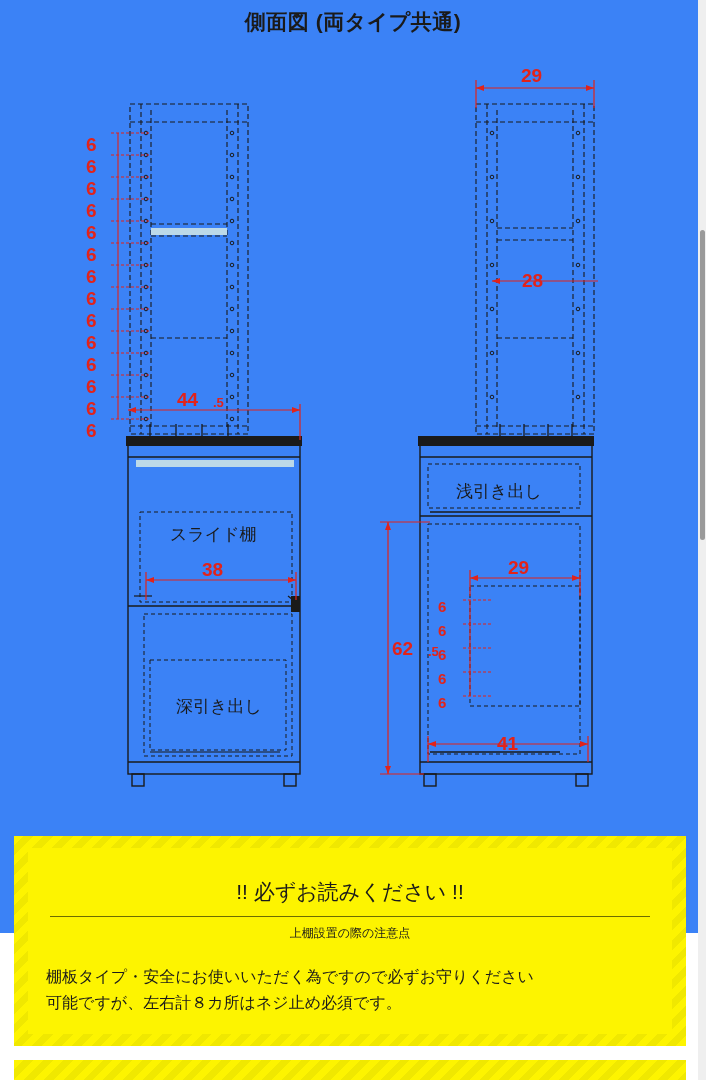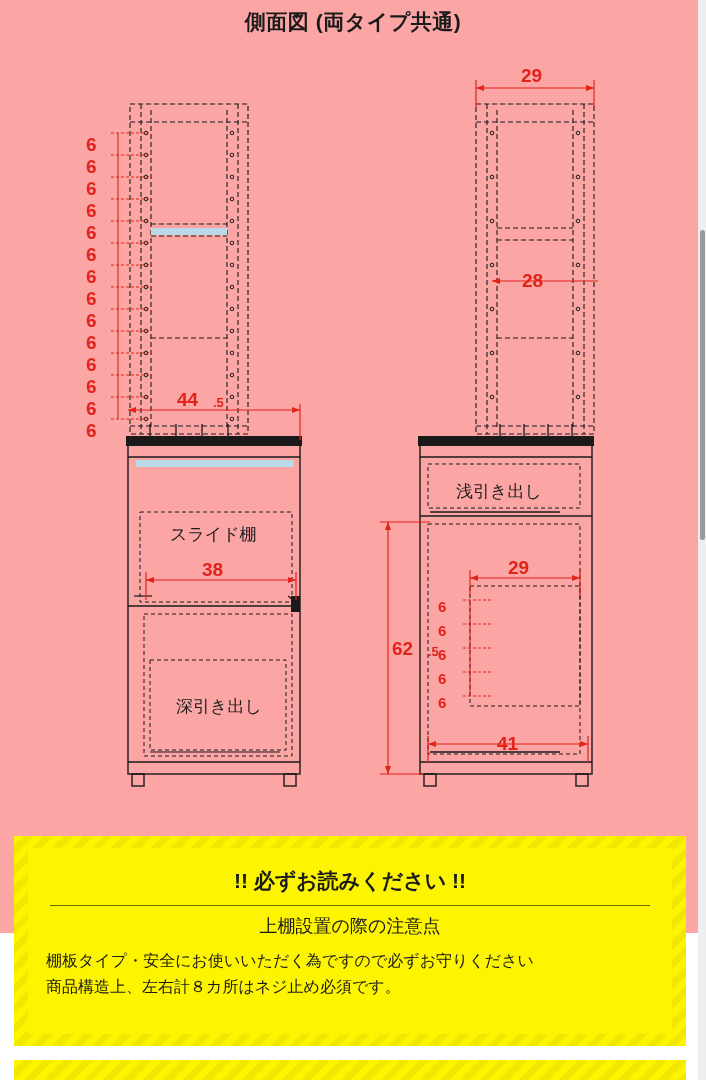--- a/index.html
+++ b/index.html
@@ -6,21 +6,21 @@
   body{
     width:706px;height:1080px;
     background:#ffffff;
     font-family:"Liberation Sans", sans-serif;
     position:relative;
     overflow:hidden;
   }
   #page{
     position:relative;
     width:706px;height:933px;
-    background:#fca5a5;
+    background:#3b82f6;
   }
   
   .scroll-strip{
     position:absolute;top:0;right:0;width:8px;height:1080px;
     background:#efefef;
   }
   .scroll-thumb{
     position:absolute;right:1px;top:230px;width:5px;height:310px;
     background:#9a9a9a;border-radius:3px;
   }
@@ -53,28 +53,28 @@
     position:absolute;left:0;top:0;width:672px;height:210px;
     background:repeating-linear-gradient(135deg,#fdf400 0 7px,#f0e800 7px 14px);
   }
   .notice-inner{
     position:absolute;left:14px;top:12px;width:644px;height:186px;
     background:#fdf400;
     box-sizing:border-box;
     padding:10px 18px 0 18px;
   }
   .notice-head{
-    text-align:center;font-size:21px;font-weight:bold;color:#1a1a1a;
-    margin-top:9px;
+    text-align:center;font-size:21px;font-weight:normal;color:#1a1a1a;
+    margin-top:20px;
   }
   .notice-rule{
     border-top:1px solid #6c6c00;margin:10px 4px 8px 4px;height:0;
   }
   .notice-sub{
-    text-align:center;font-size:18px;color:#1a1a1a;margin-bottom:10px;
+    text-align:center;font-size:12px;color:#1a1a1a;margin-bottom:22px;
   }
   .notice-body{
     font-size:16px;line-height:1.62;color:#1a1a1a;
   }
   .notice-strip-bottom{
     position:absolute;left:14px;top:1060px;width:672px;height:20px;
     background:repeating-linear-gradient(135deg,#fdf400 0 7px,#f0e800 7px 14px);
   }
 </style>
 </head>
@@ -341,21 +341,21 @@
   </svg>
 
   <div class="notice">
     <div class="notice-stripes"></div>
     <div class="notice-inner">
       <div class="notice-head">!! 必ずお読みください !!</div>
       <div class="notice-rule"></div>
       <div class="notice-sub">上棚設置の際の注意点</div>
       <div class="notice-body">
         <div>棚板タイプ・安全にお使いいただく為ですので必ずお守りください</div>
-        <div>商品構造上、左右計８カ所はネジ止め必須です。</div>
+        <div>可能ですが、左右計８カ所はネジ止め必須です。</div>
       </div>
     </div>
   </div>
 
   <div class="notice-strip-bottom"></div>
 
   <div class="scroll-strip">
     <div class="scroll-thumb"></div>
   </div>
 

